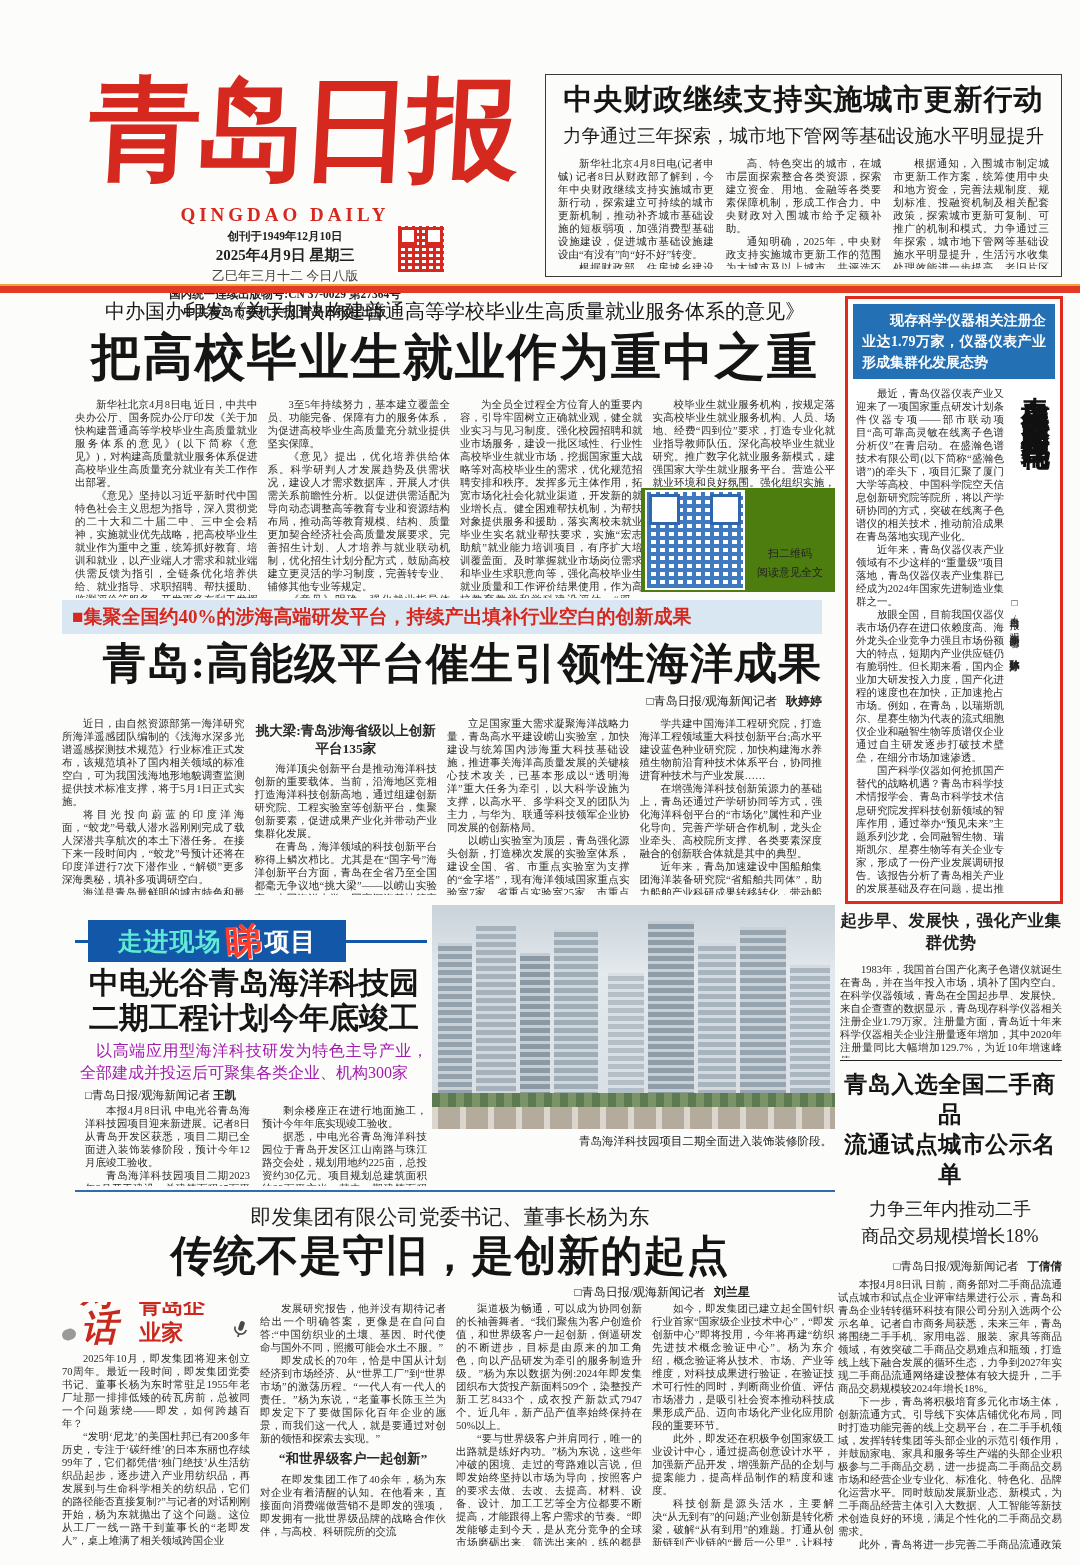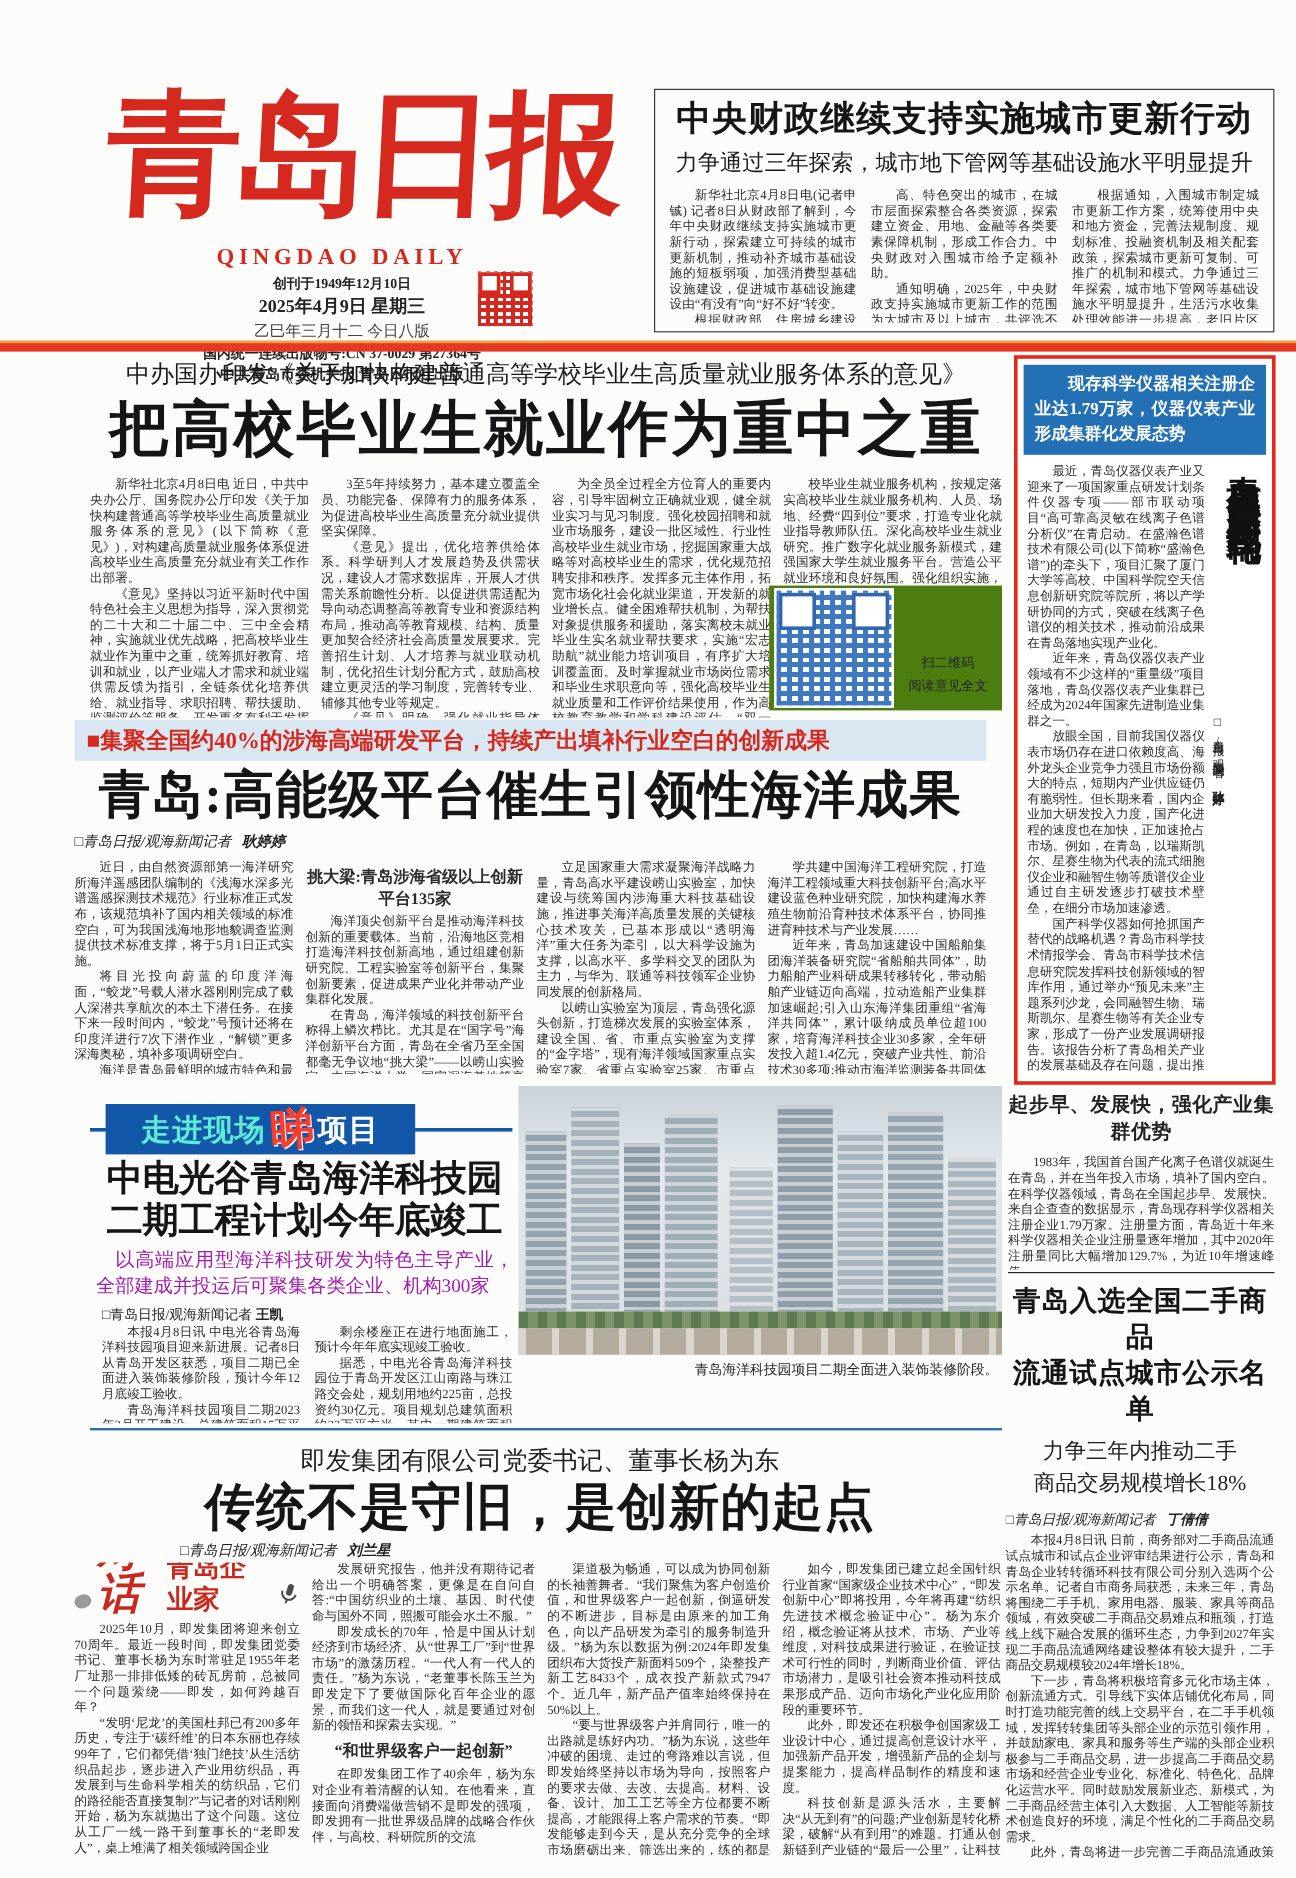--- a/index.html
+++ b/index.html
@@ -4,21 +4,21 @@
 <style>
   html,body { margin:0; padding:0; background:#e9e9e9; }
   #page { position:relative; width:1080px; height:1565px; margin:0 auto; background:#fcfcfa;
           font-family:"Liberation Serif","DejaVu Serif",serif; color:#222; overflow:hidden; }
   .hed { font-weight:900; color:#151515; font-family:"Liberation Serif","DejaVu Serif",serif; }
   .para { margin:0; text-indent:2em; text-align:justify; }
   .col-subhead { font-weight:bold; text-align:center; margin:5px 0; font-size:13.5px; line-height:1.3; }
   .cols { display:flex; }
   .col { flex:1; overflow:hidden; }
   .bodytext { font-size:10.5px; line-height:1.24; color:#2b2b2b; }
-  .byline { text-align:left; font-size:12px; color:#222;font-style:italic; }
+  .byline { text-align:right; font-size:12px; color:#222; }
   .byline b { margin-left:6px; }
 
   
   #masthead-title { position:absolute; left:66px; top:52px; width:470px; height:158px; text-align:center;
     font-size:112px; line-height:156px; color:#d5281e; font-weight:900; letter-spacing:-6px;
     transform:skewX(-3deg); }
   #masthead-info { position:absolute; left:95px; top:204px; width:380px; text-align:center; }
   .mh-en { color:#d5281e; font-weight:bold; font-size:19px; letter-spacing:4px; }
   .mh-founded { font-size:11.5px; font-weight:bold; margin-top:3px; }
   .mh-date { font-size:15px; font-weight:bold; margin-top:2px; }
@@ -51,21 +51,21 @@
   .lead-kicker { text-align:center; font-size:20px; color:#1a1a1a; }
   .lead-title { text-align:center; font-size:50px; margin-top:5px; letter-spacing:2px; line-height:1.1; }
   .lead-cols { margin-top:13px; gap:10px; height:200px; }
   #lead-qr-wrap { position:absolute; left:566px; top:190px; width:194px; height:104px; background:#4d7c0f; }
   #lead-qr { position:absolute; left:4px; top:2px; width:96px; height:96px; }
   #lead-qr-caption { position:absolute; left:106px; top:56px; width:86px; font-size:11px; line-height:1.7; text-align:center; color:#222; }
 
   
   #marine { position:absolute; left:62px; top:600px; width:760px; height:295px; }
   .marine-kicker { background:#d9e7f3; color:#d5281e; font-weight:bold; font-size:19px; padding:4px 10px; }
-  .marine-title { font-size:43px; text-align:center; margin-top:7px; letter-spacing:1px; line-height:1.05; }
+  .marine-title { font-size:43px; text-align:right; margin-top:7px; letter-spacing:1px; line-height:1.05; }
   .marine-byline { margin-top:7px; }
   .marine-cols { margin-top:7px; gap:10px; height:178px; }
 
   
   #instrument-box { position:absolute; left:845px; top:296px; width:218px; height:608px; border:3px solid #e02a1c;
                     box-sizing:border-box; background:#fff; }
   .inst-header { margin:5px; background:#2470b4; color:#fff; font-weight:bold; font-size:14px; line-height:1.5;
                  padding:6px 9px; text-align:justify; text-indent:2em; }
   .inst-body { position:absolute; left:8px; top:88px; width:148px; height:508px; overflow:hidden; }
   .inst-byline { position:absolute; left:159px; top:298px; height:250px; writing-mode:vertical-rl;
@@ -205,20 +205,21 @@
           <div class="col-subhead">挑大梁:青岛涉海省级以上创新平台135家</div>
           <p class="para">海洋顶尖创新平台是推动海洋科技创新的重要载体。当前，沿海地区竞相打造海洋科技创新高地，通过组建创新研究院、工程实验室等创新平台，集聚创新要素，促进成果产业化并带动产业集群化发展。</p>
           <p class="para">在青岛，海洋领域的科技创新平台称得上鳞次栉比。尤其是在“国字号”海洋创新平台方面，青岛在全省乃至全国都毫无争议地“挑大梁”——以崂山实验室、中国海洋大学、国家深海基地等享誉全国的平台为代表，青岛共拥有涉海省级以上创新平台135家，部级以上涉海研发平台56个，集聚了全国约40%的涉海高端研发平台，涉海重大科技基础设施10个。它们是青岛作为海洋城市繁荣强大的标志，更是未来海洋发展创造力和生命力的坚固基石。</p>
         </div>
       <div class="col">
           <p class="para">立足国家重大需求凝聚海洋战略力量，青岛高水平建设崂山实验室，加快建设与统筹国内涉海重大科技基础设施，推进事关海洋高质量发展的关键核心技术攻关，已基本形成以“透明海洋”重大任务为牵引，以大科学设施为支撑，以高水平、多学科交叉的团队为主力，与华为、联通等科技领军企业协同发展的创新格局。</p>
           <p class="para">以崂山实验室为顶层，青岛强化源头创新，打造梯次发展的实验室体系，建设全国、省、市重点实验室为支撑的“金字塔”，现有海洋领域国家重点实验室7家、省重点实验室25家、市重点实验室64家，已初步形成梯次衔接、特色鲜明的海洋领域实验室矩阵。</p>
         </div>
       <div class="col">
           <p class="para">学共建中国海洋工程研究院，打造海洋工程领域重大科技创新平台;高水平建设蓝色种业研究院，加快构建海水养殖生物前沿育种技术体系平台，协同推进育种技术与产业发展……</p>
+          <p class="para">在增强海洋科技创新策源力的基础上，青岛还通过产学研协同等方式，强化海洋科创平台的“市场化”属性和产业化导向。完善产学研合作机制，龙头企业牵头、高校院所支撑、各类要素深度融合的创新联合体就是其中的典型。</p>
           <p class="para">近年来，青岛加速建设中国船舶集团海洋装备研究院“省船舶共同体”，助力船舶产业科研成果转移转化，带动船舶产业链迈向高端，拉动造船产业集群加速崛起;引入山东海洋集团重组“省海洋共同体”，累计吸纳成员单位超100家，培育海洋科技企业30多家，全年研发投入超1.4亿元，突破产业共性、前沿技术30多项;推动市海洋监测装备共同体加快建设，培育多家涉海企业，实现社会融资超亿元……这些“共同体”建设，</p>
         </div>
     </div>
   </div>
 
   <div id="instrument-box">
     <div class="inst-header">现存科学仪器相关注册企业达1.79万家，仪器仪表产业形成集群化发展态势</div>
     <div class="inst-body bodytext">
         <p class="para">最近，青岛仪器仪表产业又迎来了一项国家重点研发计划条件仪器专项——部市联动项目“高可靠高灵敏在线离子色谱分析仪”在青启动。在盛瀚色谱技术有限公司(以下简称“盛瀚色谱”)的牵头下，项目汇聚了厦门大学等高校、中国科学院空天信息创新研究院等院所，将以产学研协同的方式，突破在线离子色谱仪的相关技术，推动前沿成果在青岛落地实现产业化。</p>
         <p class="para">近年来，青岛仪器仪表产业领域有不少这样的“重量级”项目落地，青岛仪器仪表产业集群已经成为2024年国家先进制造业集群之一。</p>

